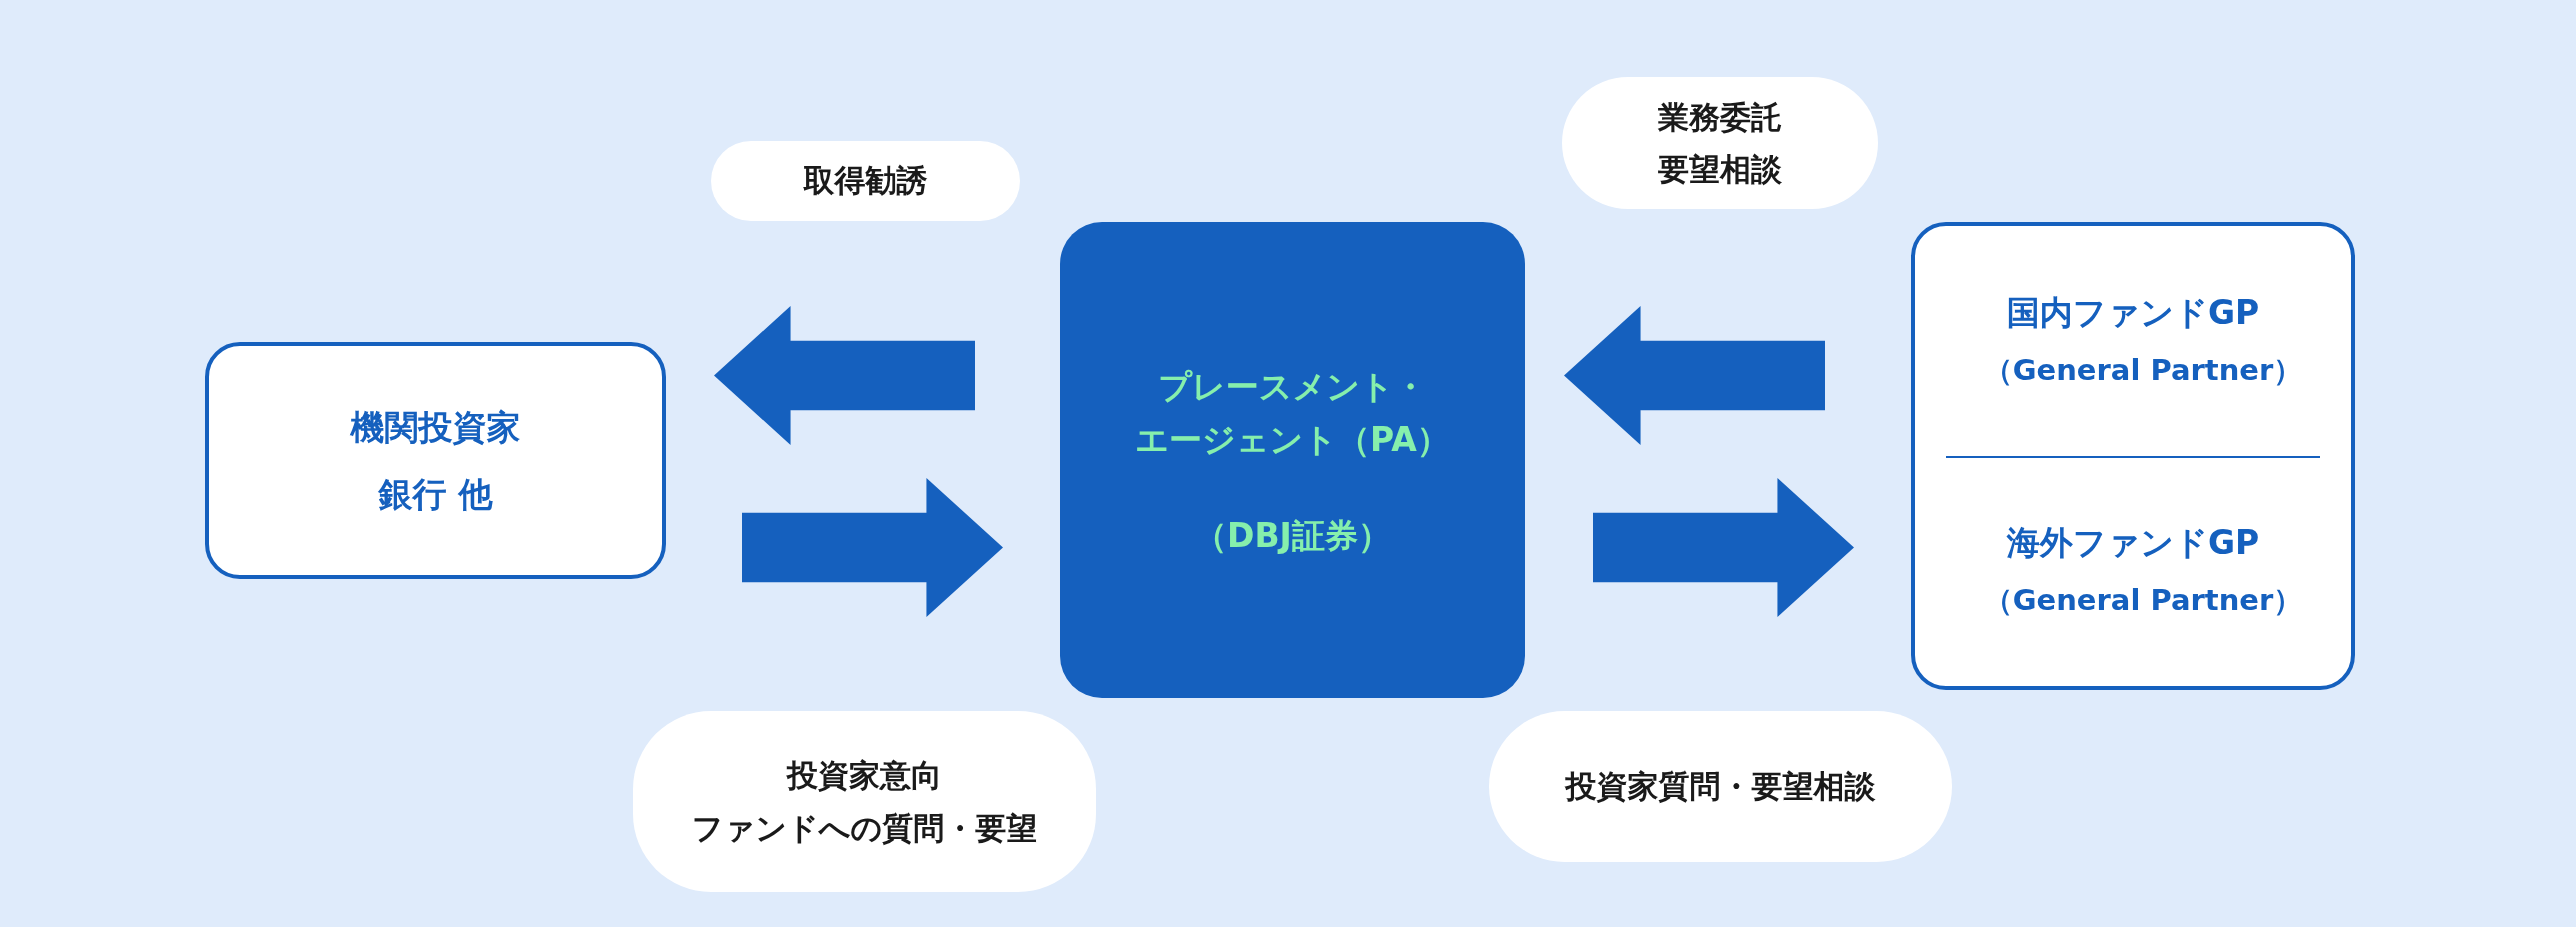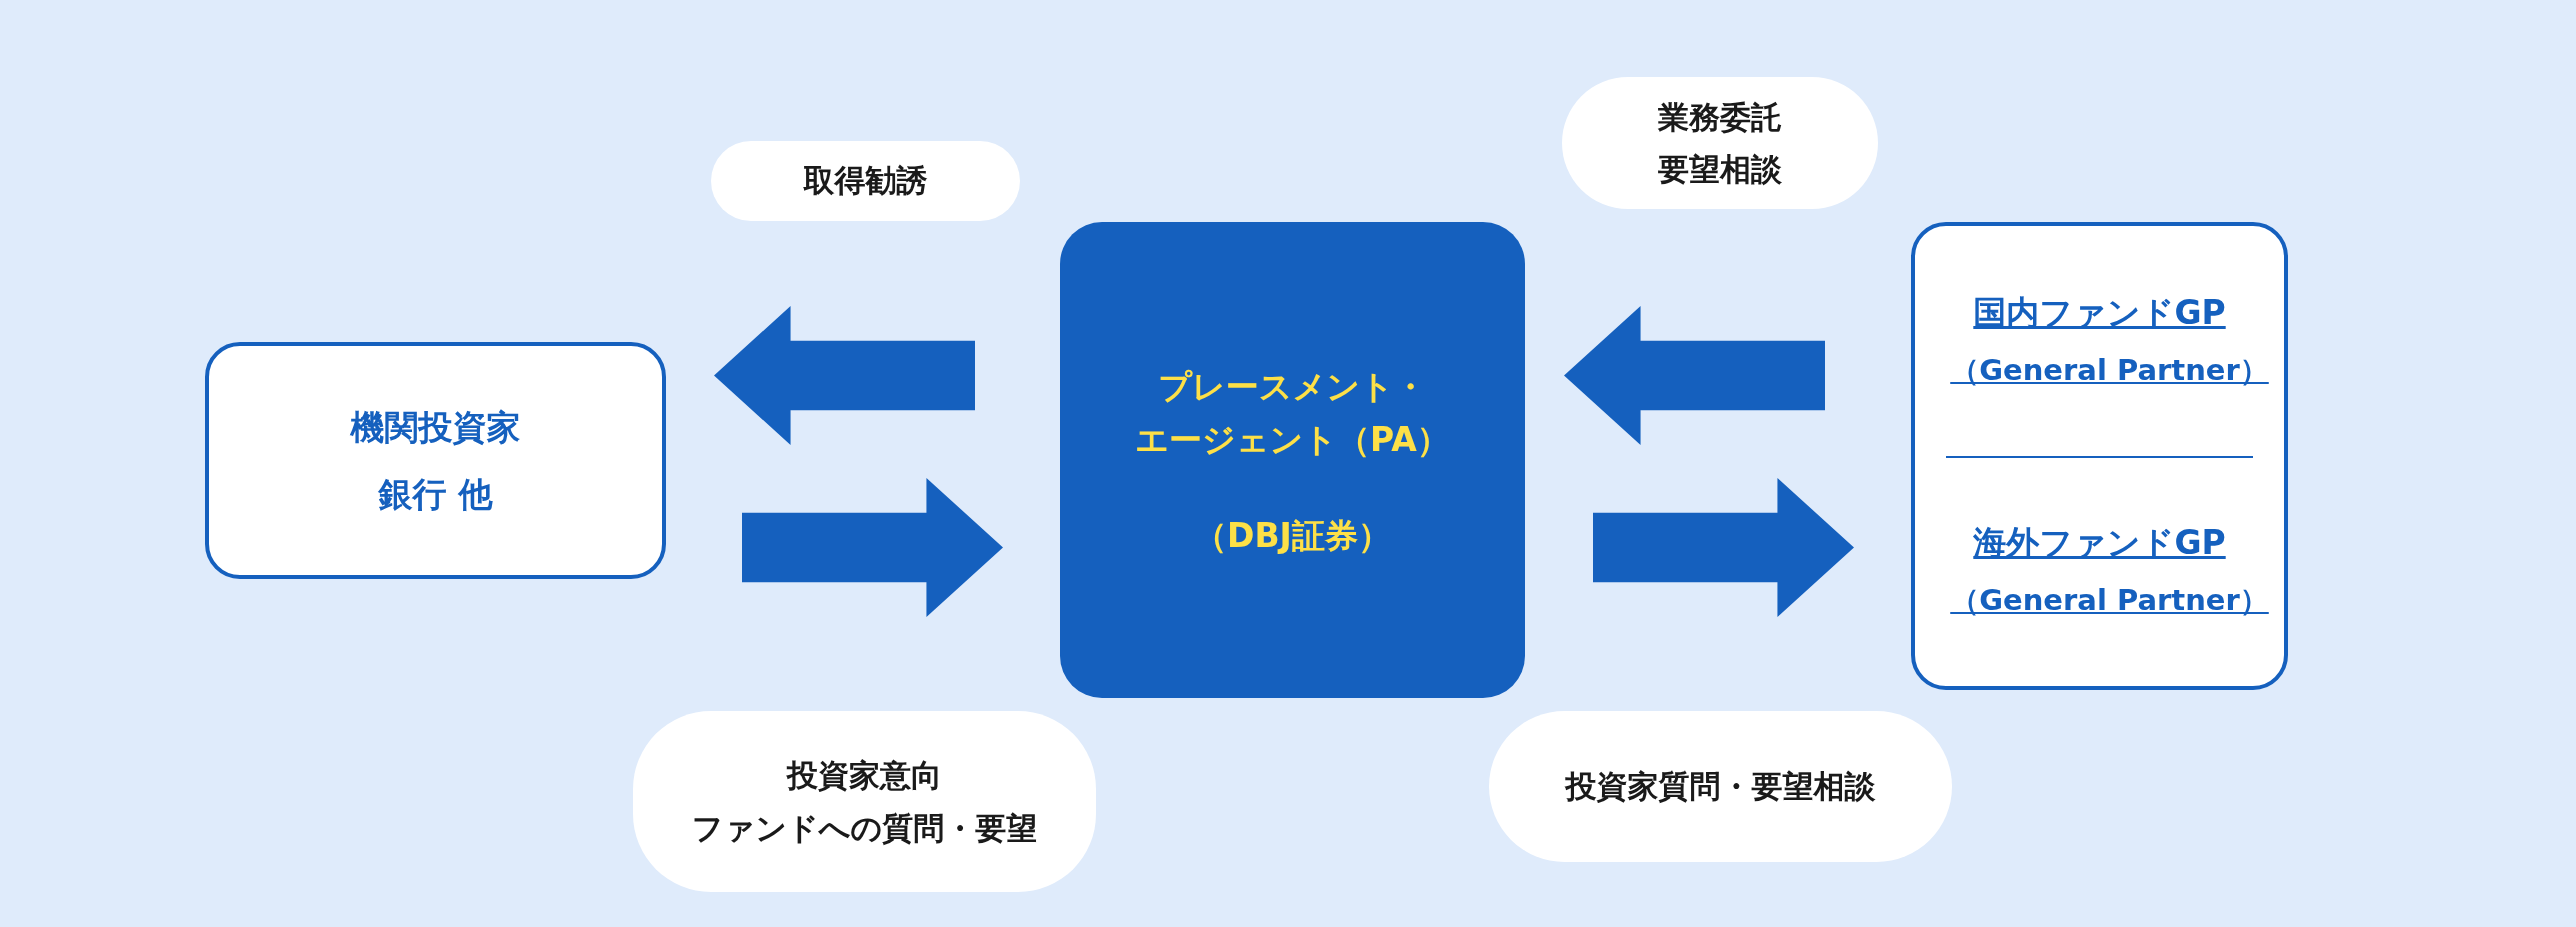--- a/index.html
+++ b/index.html
@@ -29,21 +29,21 @@
     align-items: center;
     justify-content: center;
     text-align: center;
   }
   .investors-box { line-height: 1.95; font-size: 34px; }
 
   
   .center-box {
     background: var(--accent-blue, #1560BE);
     border-radius: 42px;
-    color: #fde047;
+    color: #86efac;
     display: flex;
     flex-direction: column;
     align-items: center;
     justify-content: center;
     text-align: center;
   }
   .agent-title { font-size: 33px; line-height: 1.6; }
   .agent-sub   { font-size: 33px; margin-top: 48px; }
 
   
@@ -96,21 +96,21 @@
   </div>
 
   <div class="abs center-box" style="left:1060px; top:222px; width:465px; height:476px;">
     <div class="agent-title">
       <div>プレースメント・</div>
       <div>エージェント（PA）</div>
     </div>
     <div class="agent-sub">（DBJ証券）</div>
   </div>
 
-  <div class="abs box-white gp-box" style="left:1911px; top:222px; width:377px; height:468px;text-decoration:underline;">
+  <div class="abs box-white gp-box" style="left:1911px; top:222px; width:444px; height:468px;">
     <div class="gp-half">
       <div class="gp-title">国内ファンドGP</div>
       <div class="gp-sub">（General Partner）</div>
     </div>
     <div class="gp-divider"></div>
     <div class="gp-half">
       <div class="gp-title">海外ファンドGP</div>
       <div class="gp-sub">（General Partner）</div>
     </div>
   </div>

